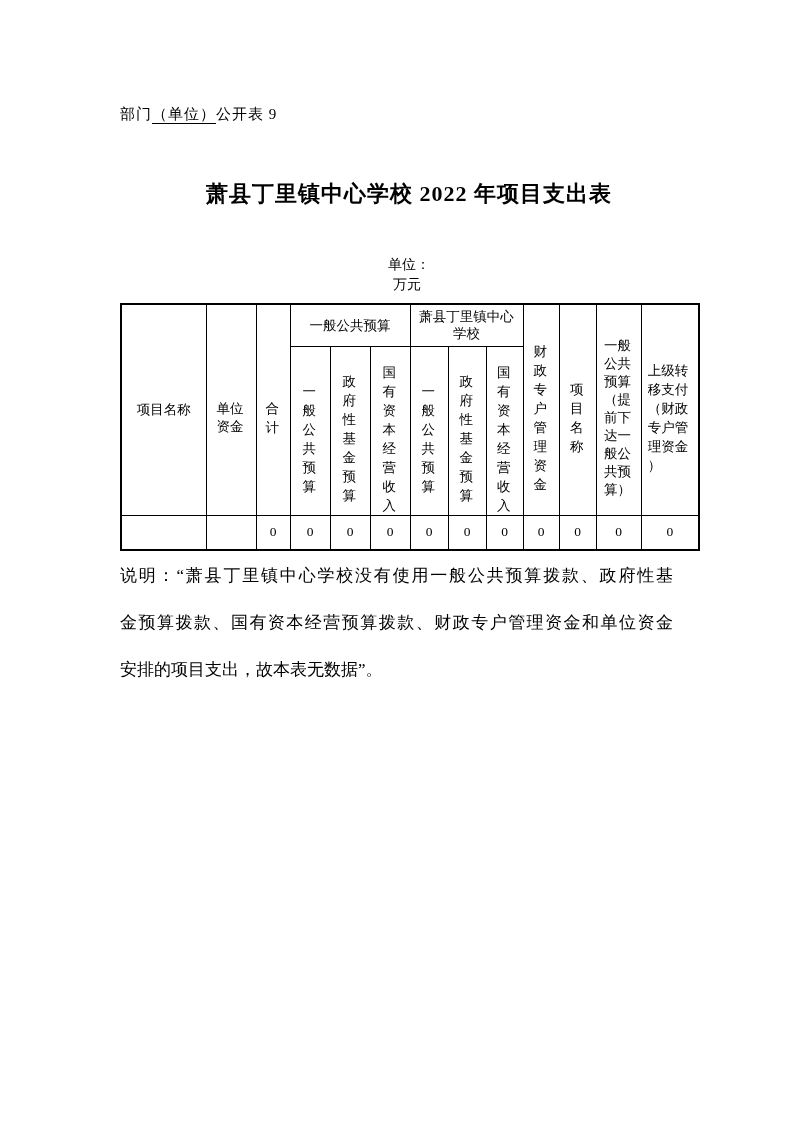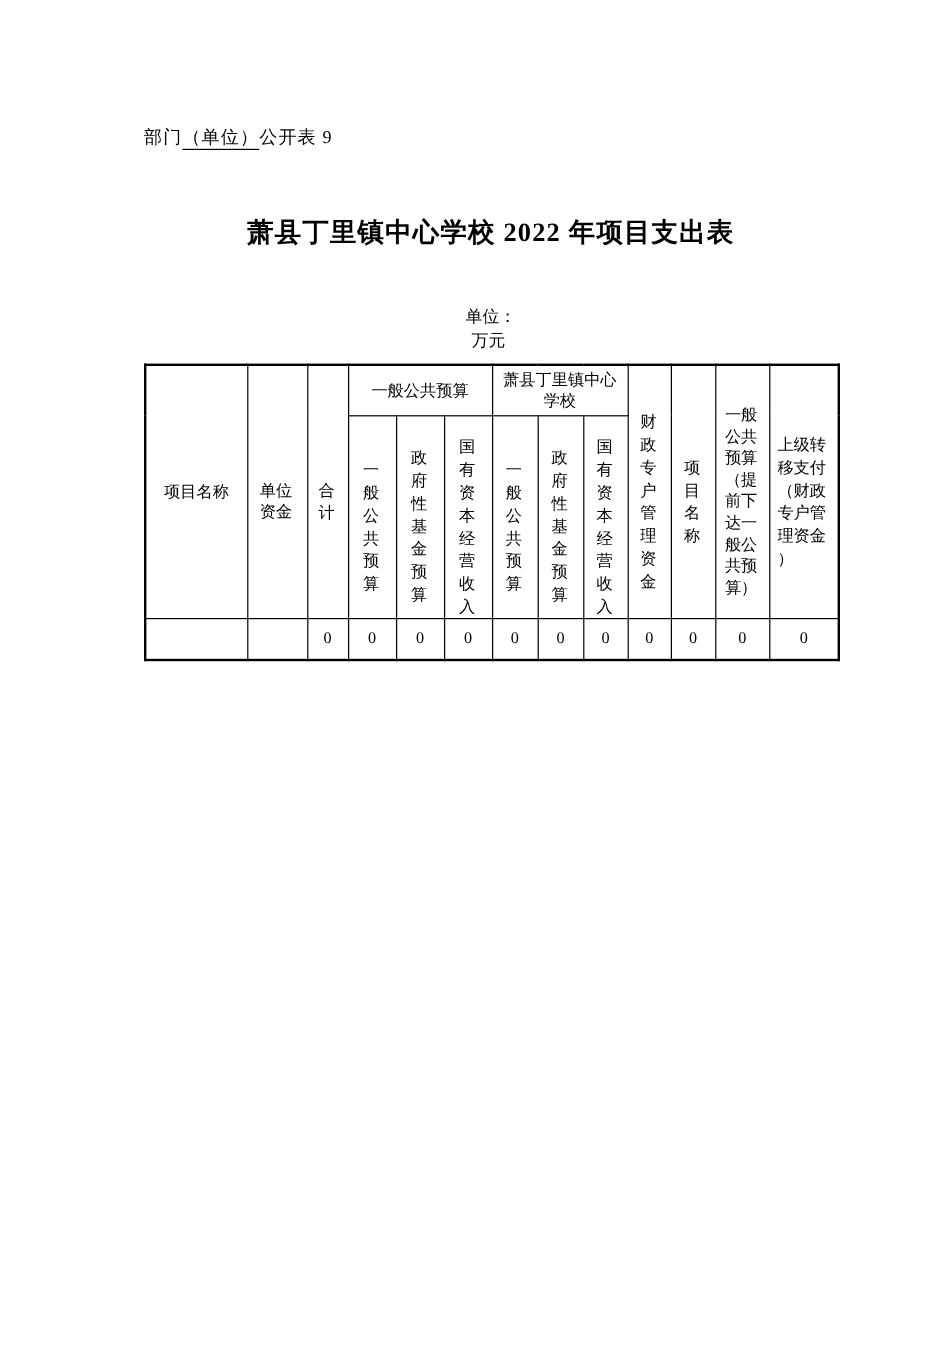--- a/index.html
+++ b/index.html
@@ -183,14 +183,19 @@
         <td class="val">0</td>
         <td class="val">0</td>
         <td class="val">0</td>
         <td class="val">0</td>
         <td class="val">0</td>
         <td class="val">0</td>
       </tr>
     </tbody>
   </table>
 
+  <div class="note">
+    <div class="nline jl">说明：“萧县丁里镇中心学校没有使用一般公共预算拨款、政府性基</div>
+    <div class="nline jl">金预算拨款、国有资本经营预算拨款、财政专户管理资金和单位资金</div>
+    <div class="nline">安排的项目支出，故本表无数据”。</div>
+  </div>
 
 </div>
 
 </body></html>

